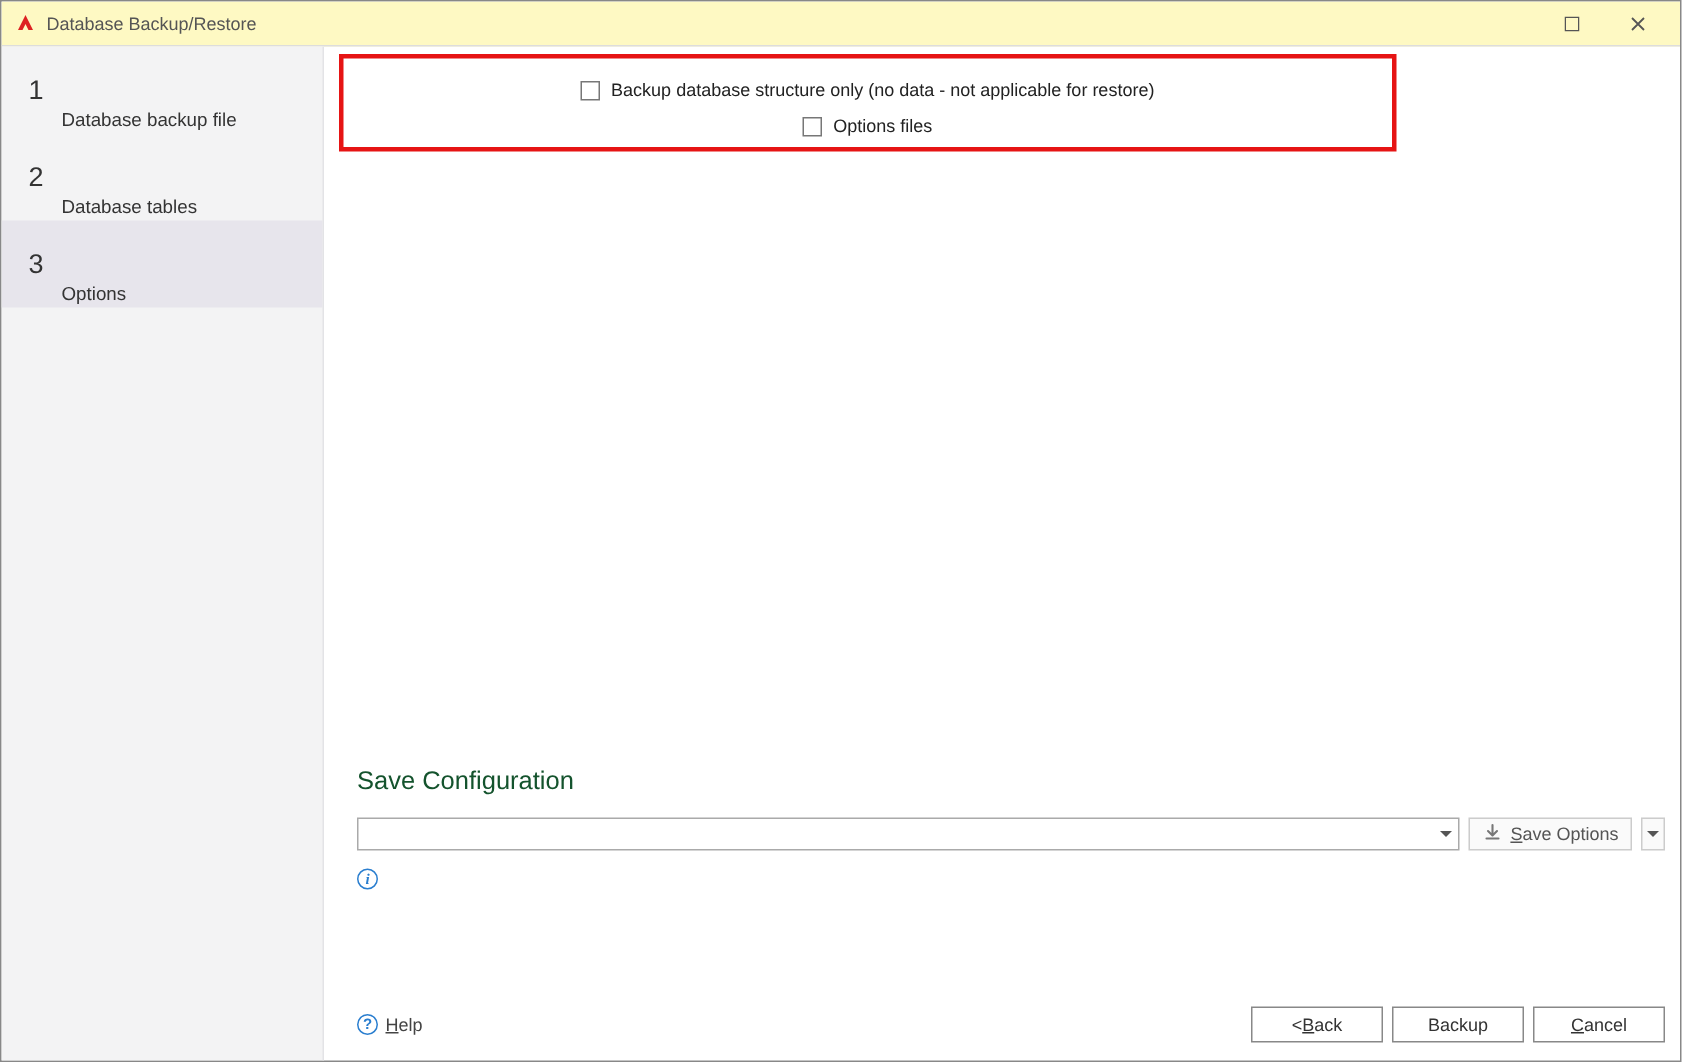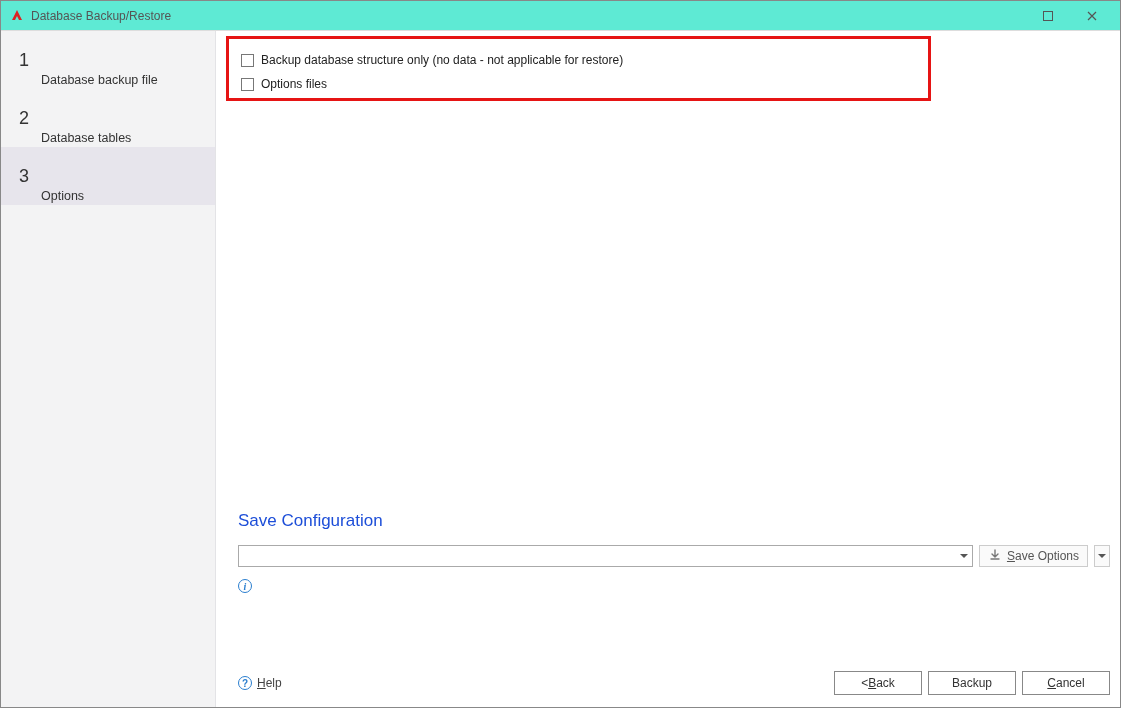--- a/index.html
+++ b/index.html
@@ -12,21 +12,21 @@
   height: 708px;
   overflow: hidden;
   border: 1px solid #888;
 }
 .titlebar {
   height: 30px;
   display: flex;
   align-items: center;
   padding: 0 6px 0 8px;
   border-bottom: 1px solid #ddd;
-  background: #5eead4;
+  background: #fef9c3;
 }
 .titlebar .app-icon {
   width: 16px; height: 16px;
   margin-right: 6px;
   display: inline-flex;
   align-items: center; justify-content: center;
 }
 .titlebar .title { color: #555; font-size: 12px; }
 .titlebar .win-controls { margin-left: auto; display: flex; gap: 0; }
 .titlebar .win-btn {
@@ -76,37 +76,38 @@
   height: 65px;
   border: 3px solid #e61414;
   padding: 10px 12px;
 }
 .checkbox-row {
   display: flex;
   align-items: center;
   height: 22px;
   gap: 7px;
   margin-bottom: 2px;
+  justify-content: center;
 }
 .checkbox {
   width: 13px; height: 13px;
   border: 1px solid #777;
   background: #fff;
 }
 .checkbox-label { font-size: 12px; color: #222; }
 .save-config-section {
   position: absolute;
   left: 22px;
   right: 10px;
   top: 480px;
 }
 .save-config-title {
   font-size: 17px;
   font-weight: 400;
-  color: #1d4ed8;
+  color: #14532d;
   margin-bottom: 14px;
 }
 .save-config-row {
   display: flex;
   gap: 6px;
   align-items: stretch;
 }
 .config-dropdown {
   flex: 1;
   height: 22px;

